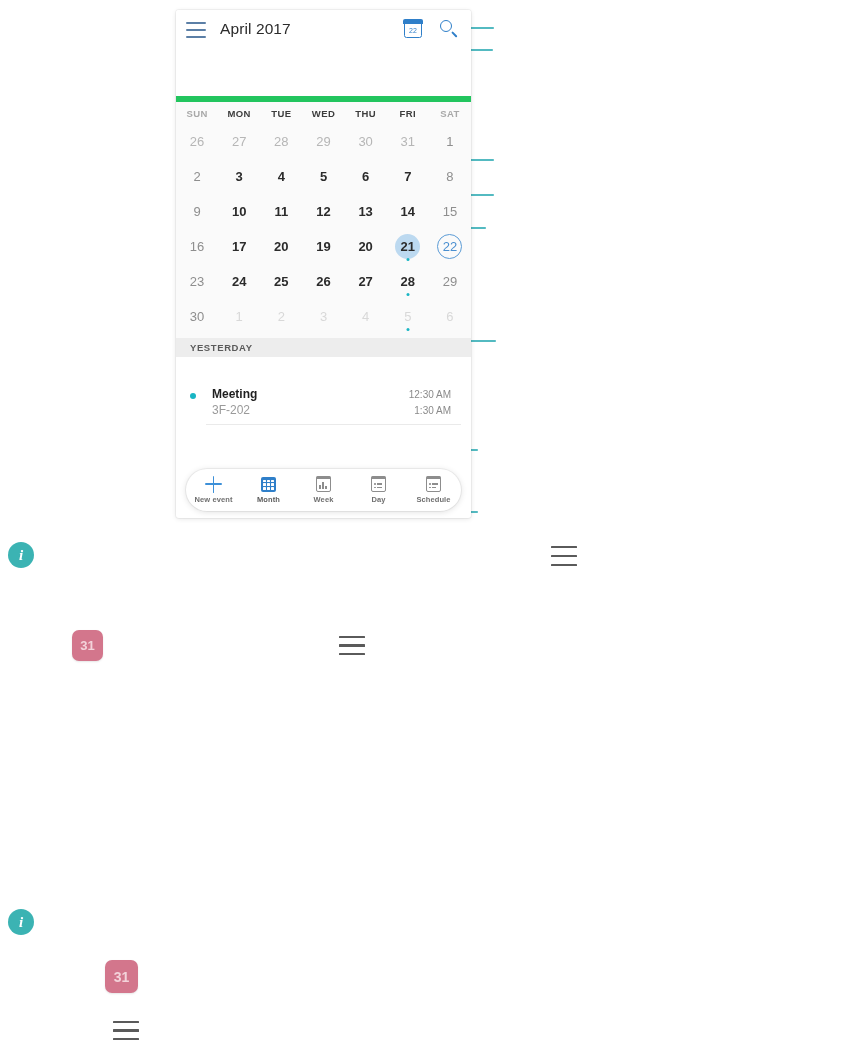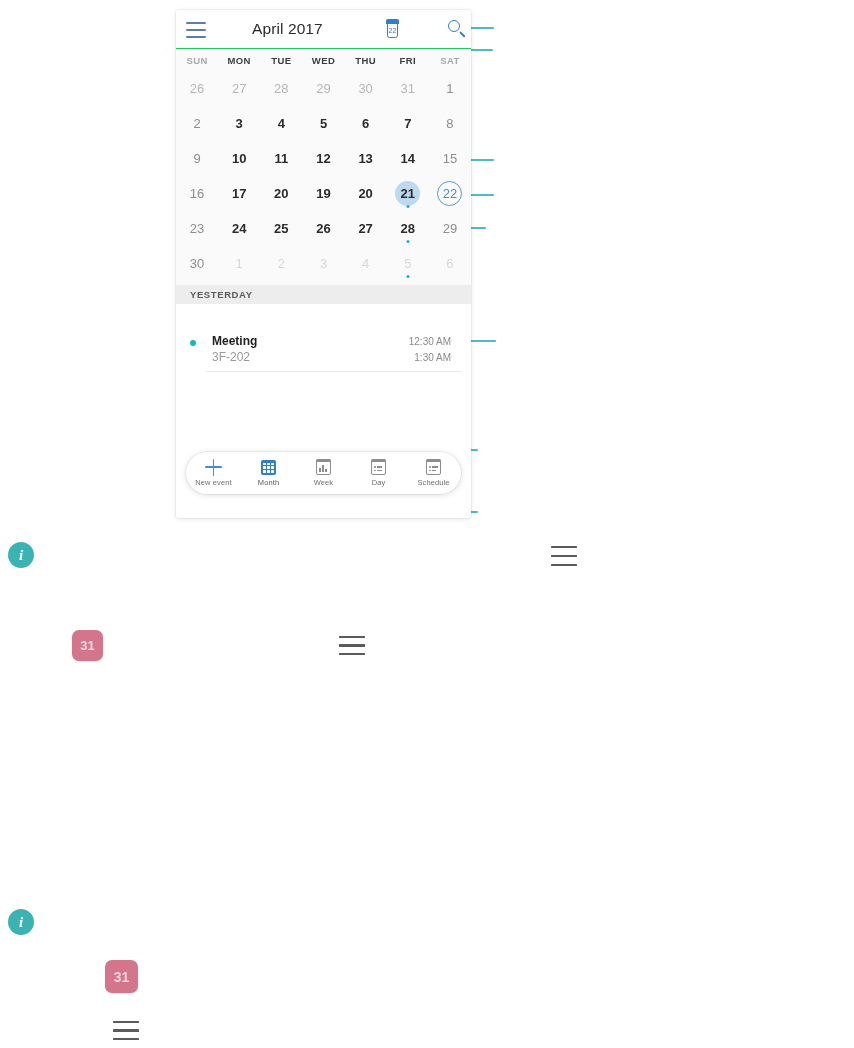--- a/index.html
+++ b/index.html
@@ -30,21 +30,20 @@
 
   
   .app-header {
     height: 38px;
     display: flex;
     align-items: center;
     padding: 0 12px 0 10px;
     box-sizing: border-box;
     background: #ffffff;
     position: relative;
-    gap: 32px;
   }
   .hdr-menu {
     width: 20px; height: 16px;
     display: flex; flex-direction: column; justify-content: space-between;
     padding-top: 1px;
     cursor: pointer;
   }
   .hdr-menu i {
     display: block; height: 2px; width: 20px;
     background: #5b7fa6; border-radius: 1px;
@@ -105,21 +104,22 @@
     transform-origin: left center;
     border-radius: 1px;
   }
 
   
   .dow-row {
     display: flex;
     height: 22px;
     align-items: center;
     background: #fafafa;
-    border-top: 1px solid #22c55e;
+    border-top: 6px solid #22c55e;
+    margin-top: 48px;
   }
   .dow-row .cell {
     flex: 1;
     text-align: center;
     font-size: 9.5px;
     font-weight: bold;
     letter-spacing: .4px;
     color: #3c3c3c;
   }
   .dow-row .cell.weekend { color: #a8a8a8; }
@@ -211,27 +211,28 @@
   .evt-time.end { margin-top: 1px; }
   .evt-rule {
     position: absolute;
     left: 30px; right: 10px; bottom: -7px;
     height: 1px; background: #eaeaea;
   }
 
   
   .bottom-bar {
     position: absolute;
-    left: 10px; right: 10px; bottom: 24px;
+    left: 10px; right: 10px; bottom: 7px;
     height: 42px;
     background: #ffffff;
     border-radius: 21px;
     box-shadow: 0 0 0 1px rgba(0,0,0,0.05), 0 1px 6px rgba(0,0,0,0.13);
     display: flex;
     align-items: center;
+    font-weight: bold;
   }
   .bb-item {
     flex: 1;
     display: flex; flex-direction: column;
     align-items: center; justify-content: center;
     cursor: pointer;
     height: 100%;
   }
   .bb-label {
     font-size: 7.5px;

